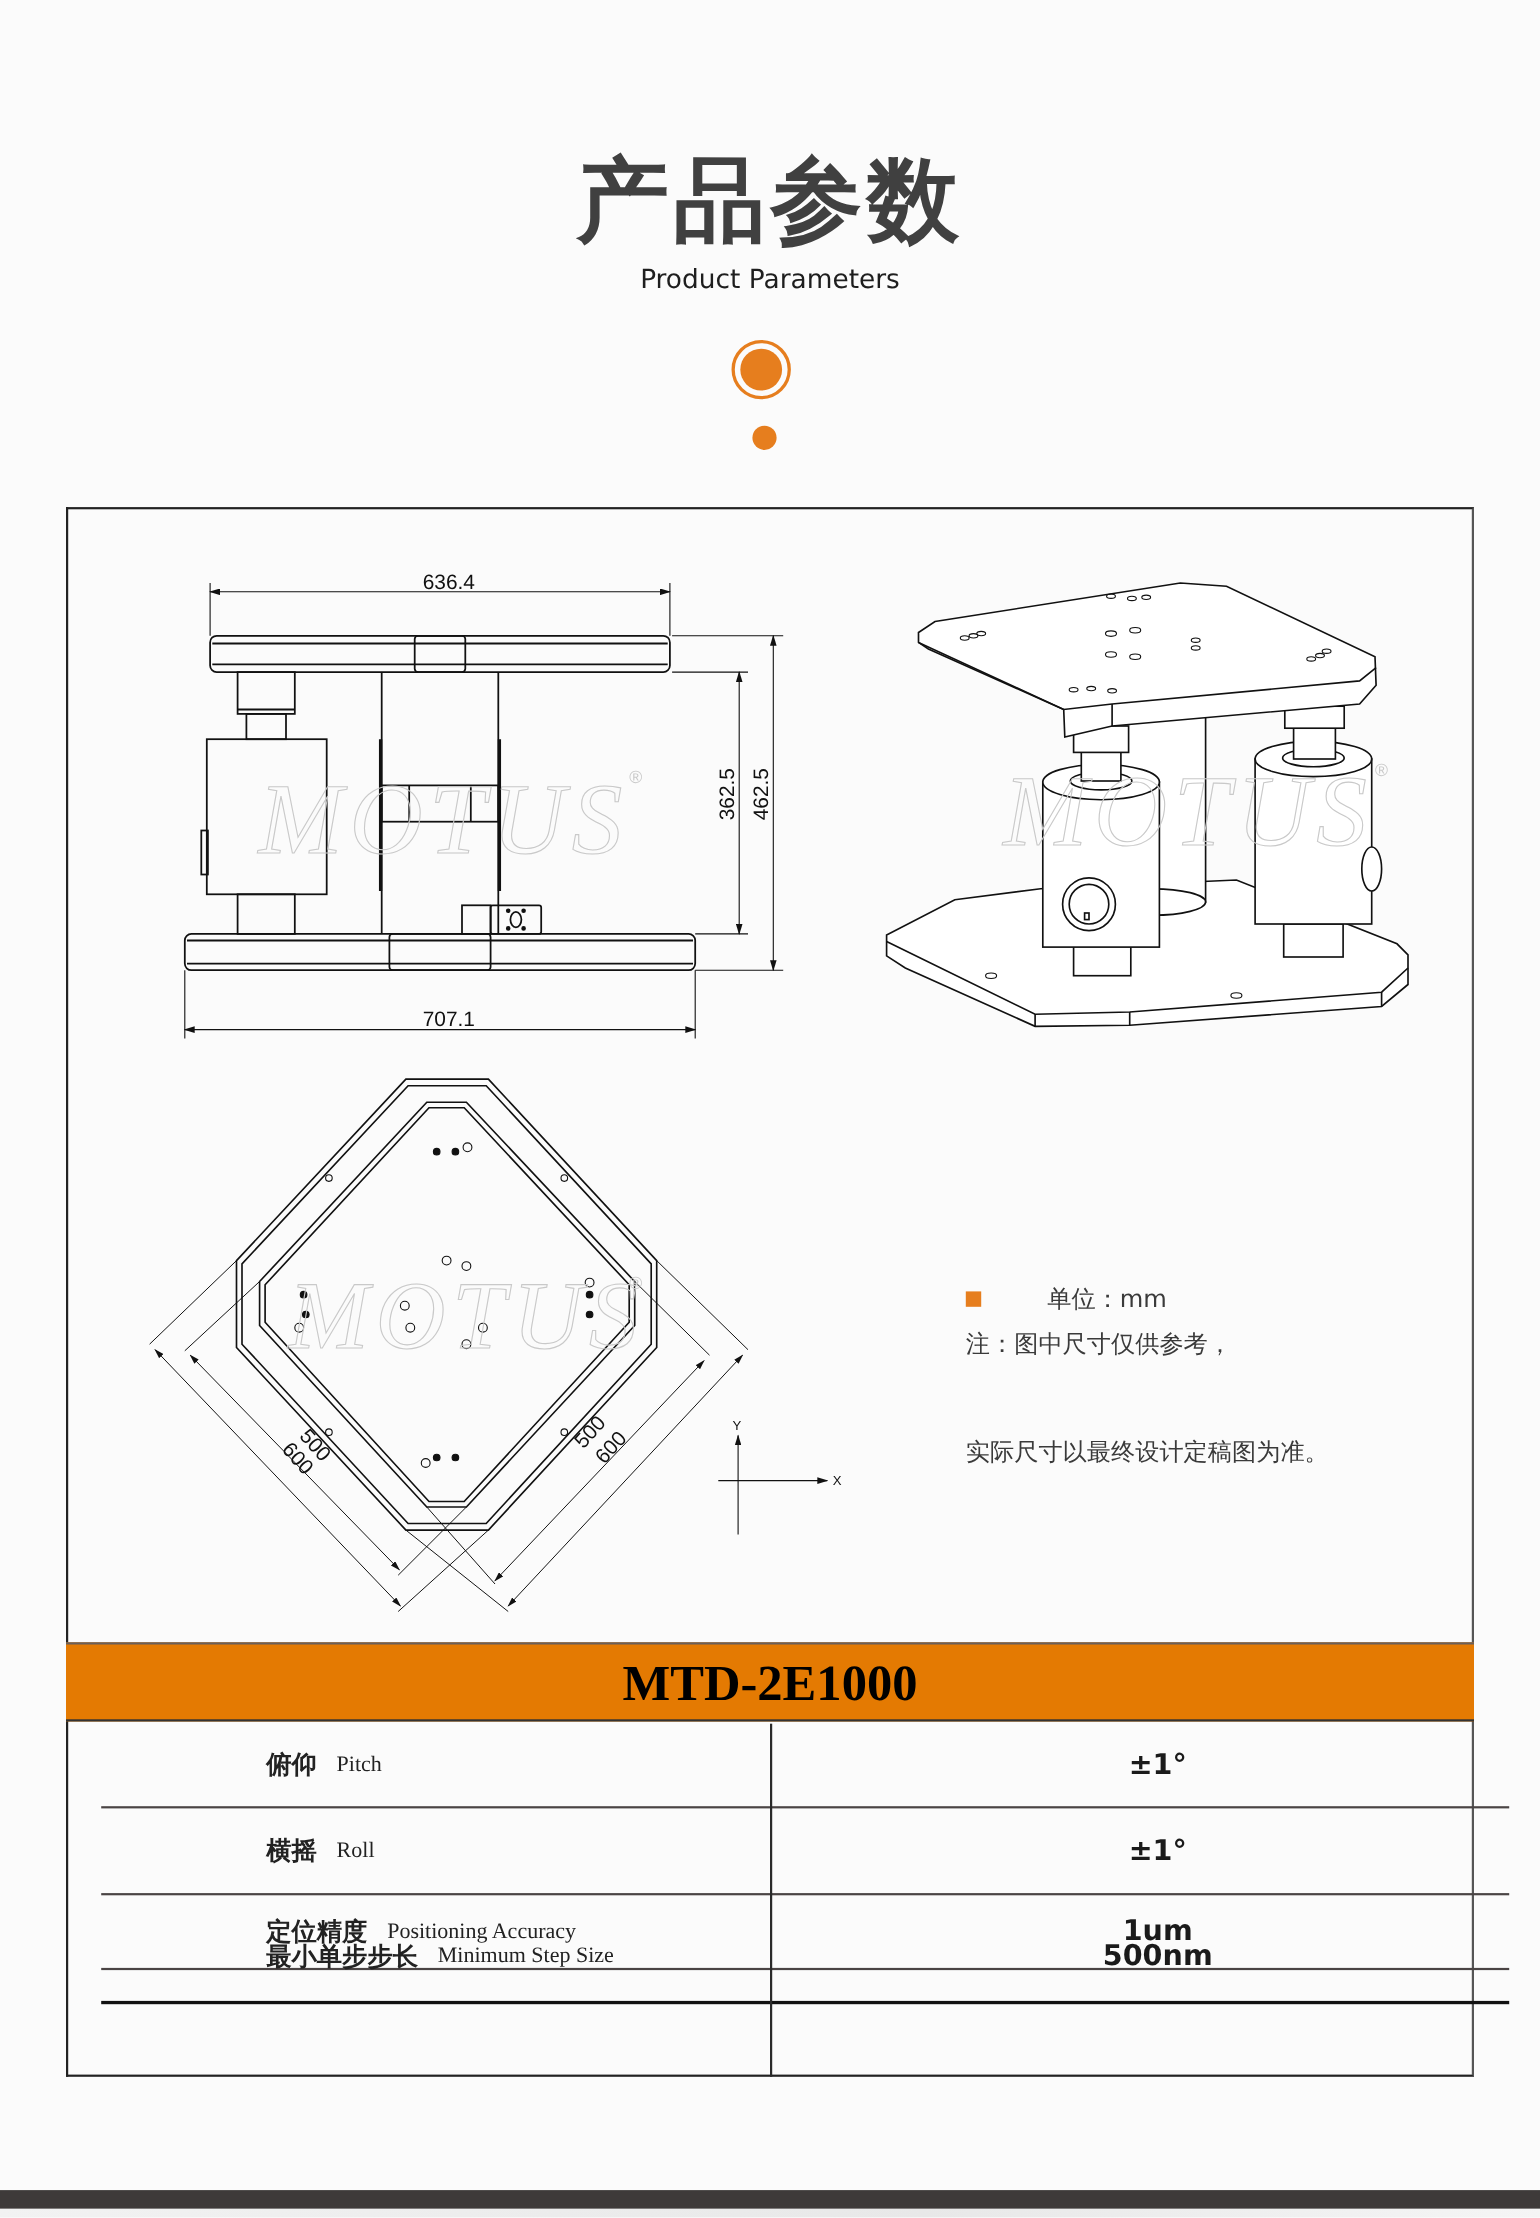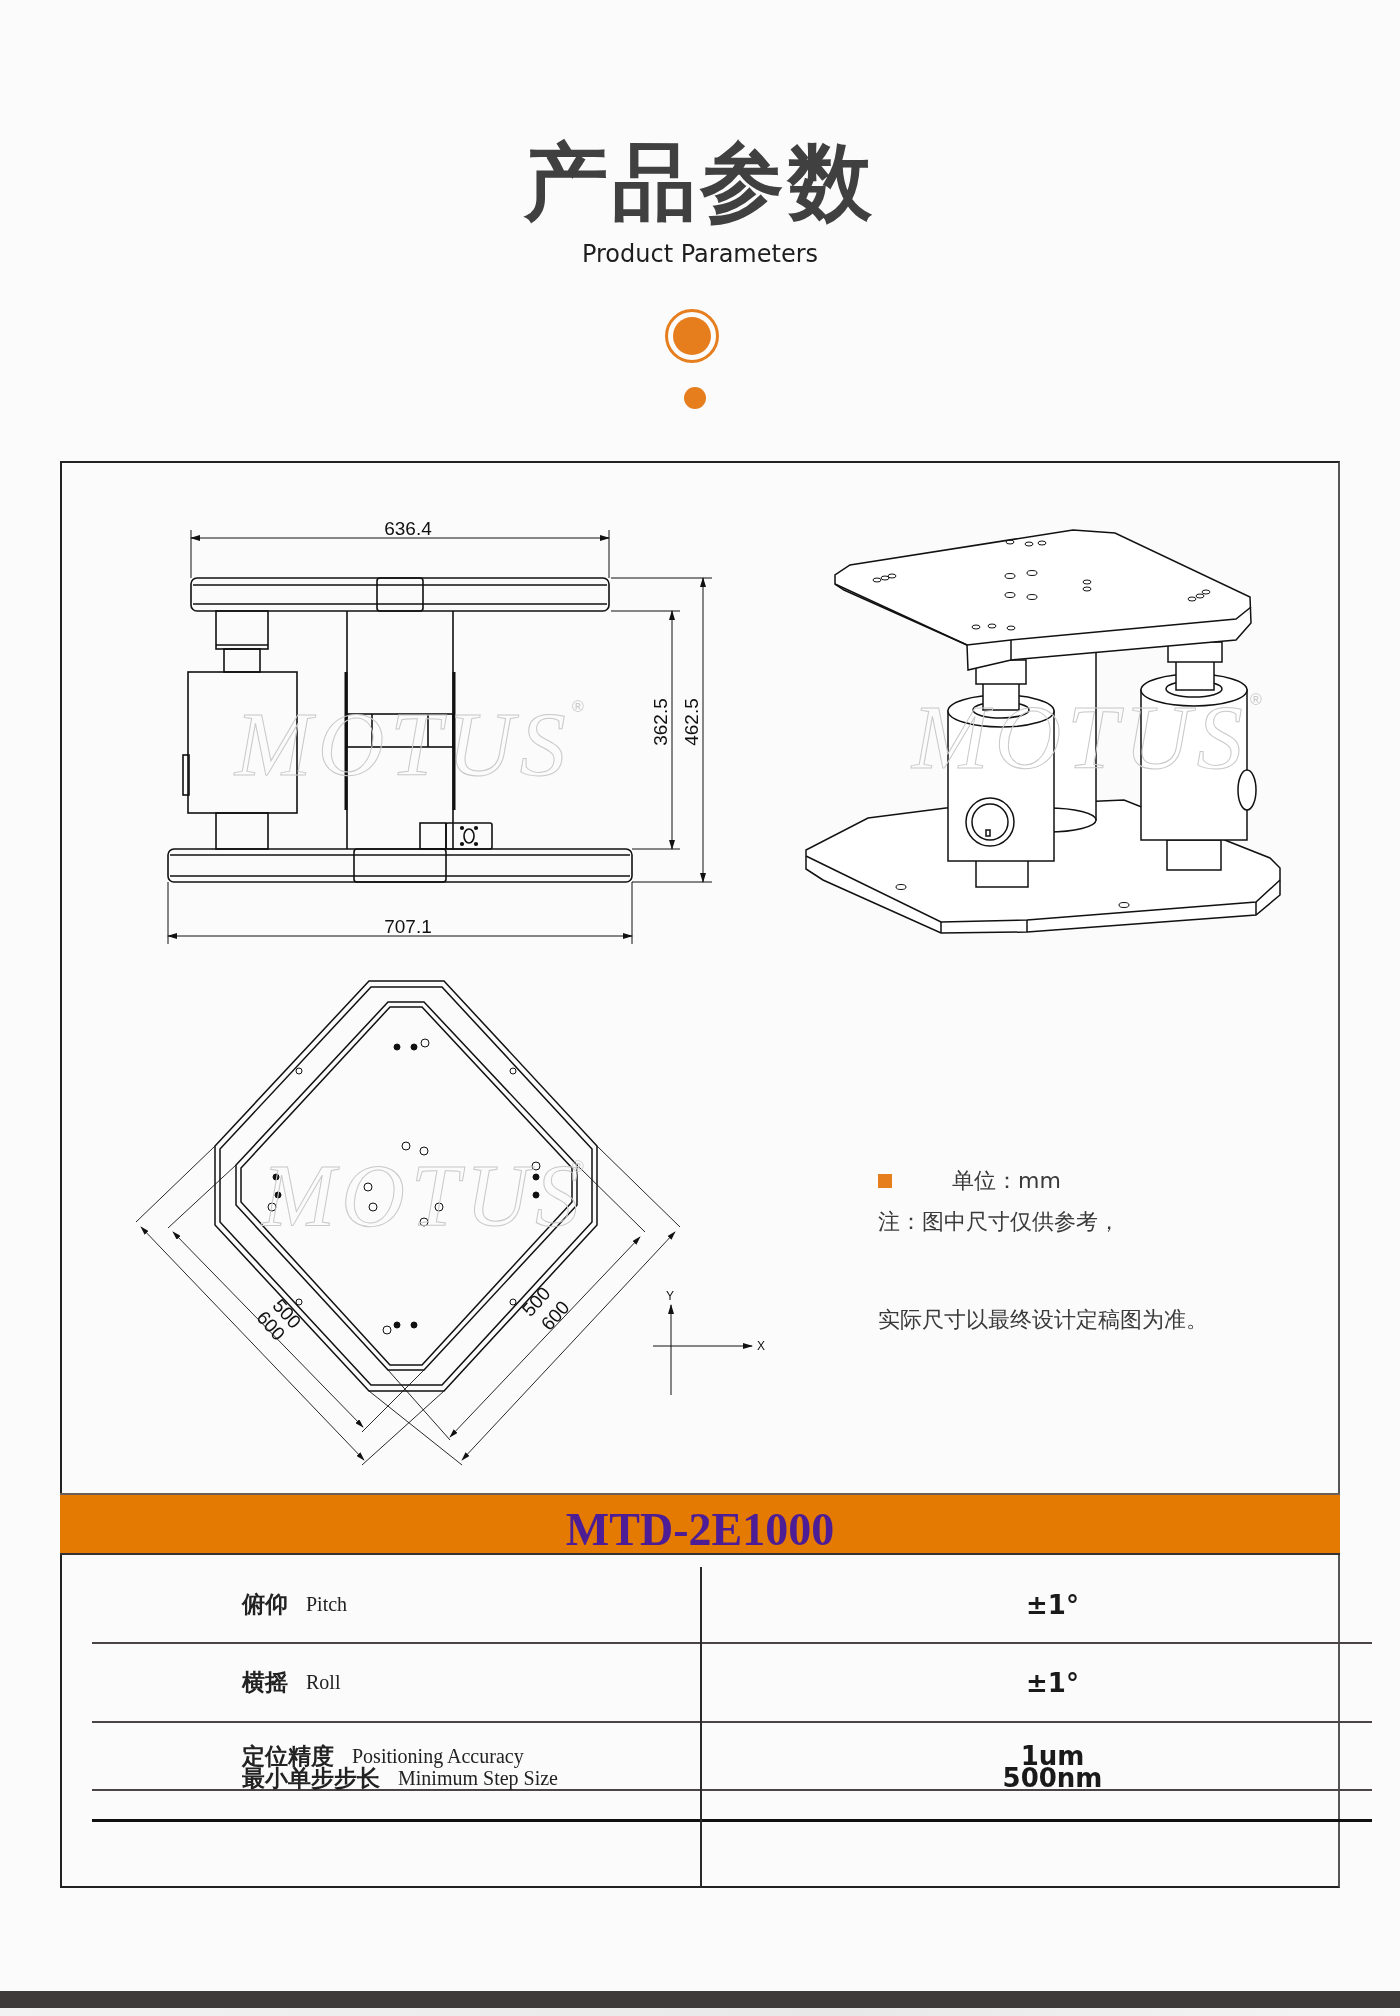--- a/index.html
+++ b/index.html
@@ -7,21 +7,21 @@
   .abs{position:absolute;}
   .title{left:0;width:1400px;top:132px;text-align:center;font-size:84px;font-weight:bold;letter-spacing:4px;color:#404040;line-height:100px;}
   .subtitle{left:0;width:1400px;top:240px;text-align:center;font-size:24px;color:#1e1e1e;font-family:"DejaVu Sans",sans-serif;}
   .ring{left:665px;top:309px;width:54px;height:54px;border:3px solid #e67e1e;border-radius:50%;box-sizing:border-box;}
   .ring-dot{left:673px;top:317px;width:38px;height:38px;background:#e67e1e;border-radius:50%;}
   .small-dot{left:684px;top:387px;width:22px;height:22px;background:#e67e1e;border-radius:50%;}
   .panel{left:60px;top:461px;width:1280px;height:1427px;border:2px solid #222;border-right-color:#555;box-sizing:border-box;}
   svg.draw{position:absolute;left:0;top:0;}
   .note{left:878px;font-size:22px;color:#3a3a3a;white-space:nowrap;}
   .note-square{left:878px;top:1174px;width:14px;height:14px;background:#e67e1e;}
-  .thead{left:60px;top:1493px;width:1280px;height:62px;background:#e47a02;border-top:2px solid #6b5f59;border-bottom:2px solid #333;box-sizing:border-box;color:#4c1d95;text-align:center;font-family:"Liberation Serif",serif;font-weight:bold;font-size:46px;line-height:70px;}
+  .thead{left:60px;top:1493px;width:1280px;height:72px;background:#e47a02;border-top:2px solid #6b5f59;border-bottom:2px solid #333;box-sizing:border-box;color:#000000;text-align:center;font-family:"Liberation Serif",serif;font-weight:bold;font-size:46px;line-height:70px;}
   .trow{left:60px;width:1280px;box-sizing:border-box;border-bottom:2px solid #4a4444;margin-left:32px;}
   .trow .lab{position:absolute;left:150px;top:0;height:100%;display:flex;align-items:center;white-space:nowrap;}
   .trow .zh{font-family:"DejaVu Sans",sans-serif;font-weight:bold;font-size:23px;color:#222;}
   .trow .en{font-family:"Liberation Serif",serif;font-weight:normal;font-size:20px;color:#222;margin-left:18px;}
   .trow .val{position:absolute;left:641px;right:0;top:0;height:100%;display:flex;align-items:center;justify-content:center;font-family:"DejaVu Sans",sans-serif;font-weight:bold;font-size:26px;color:#1a1a1a;}
   .vdiv{left:700px;top:1567px;width:2px;height:321px;background:#2a2a2a;}
   .footer-bar{left:0;top:1991px;width:1400px;height:17px;background:#3e3a39;}
   .footer-strip{left:0;top:2008px;width:1400px;height:8px;background:linear-gradient(90deg,#f2f2f2,#e8e8e8 60%,#f5f5f5);}
   .dimtxt{font-family:"Liberation Sans",sans-serif;font-size:19px;fill:#111;}
   .wm{font-family:"Liberation Serif",serif;font-style:italic;font-size:92px;fill:none;stroke:#c9c9c9;stroke-width:1;letter-spacing:6px;}

